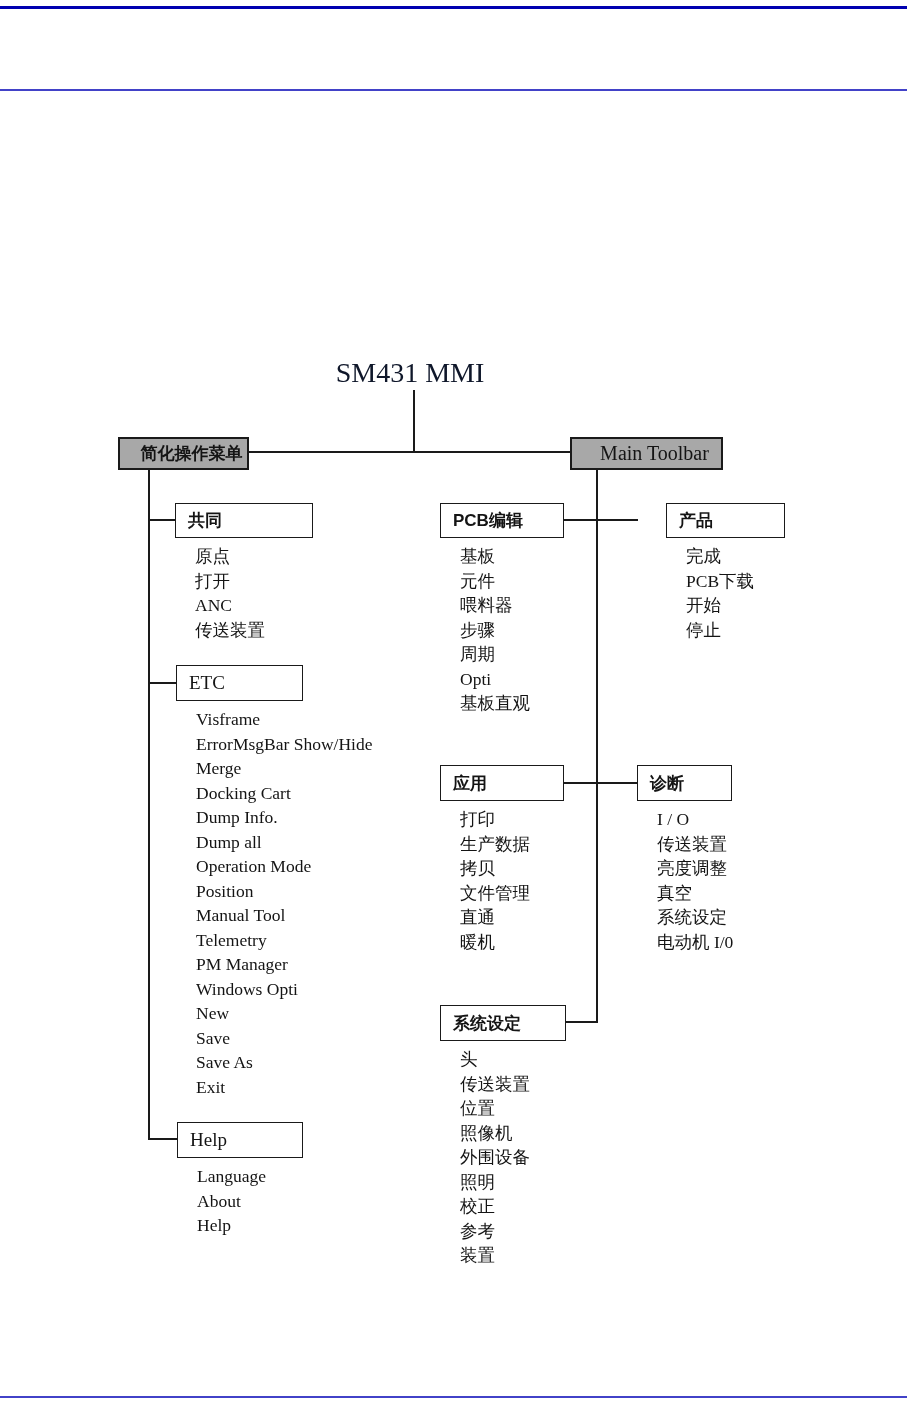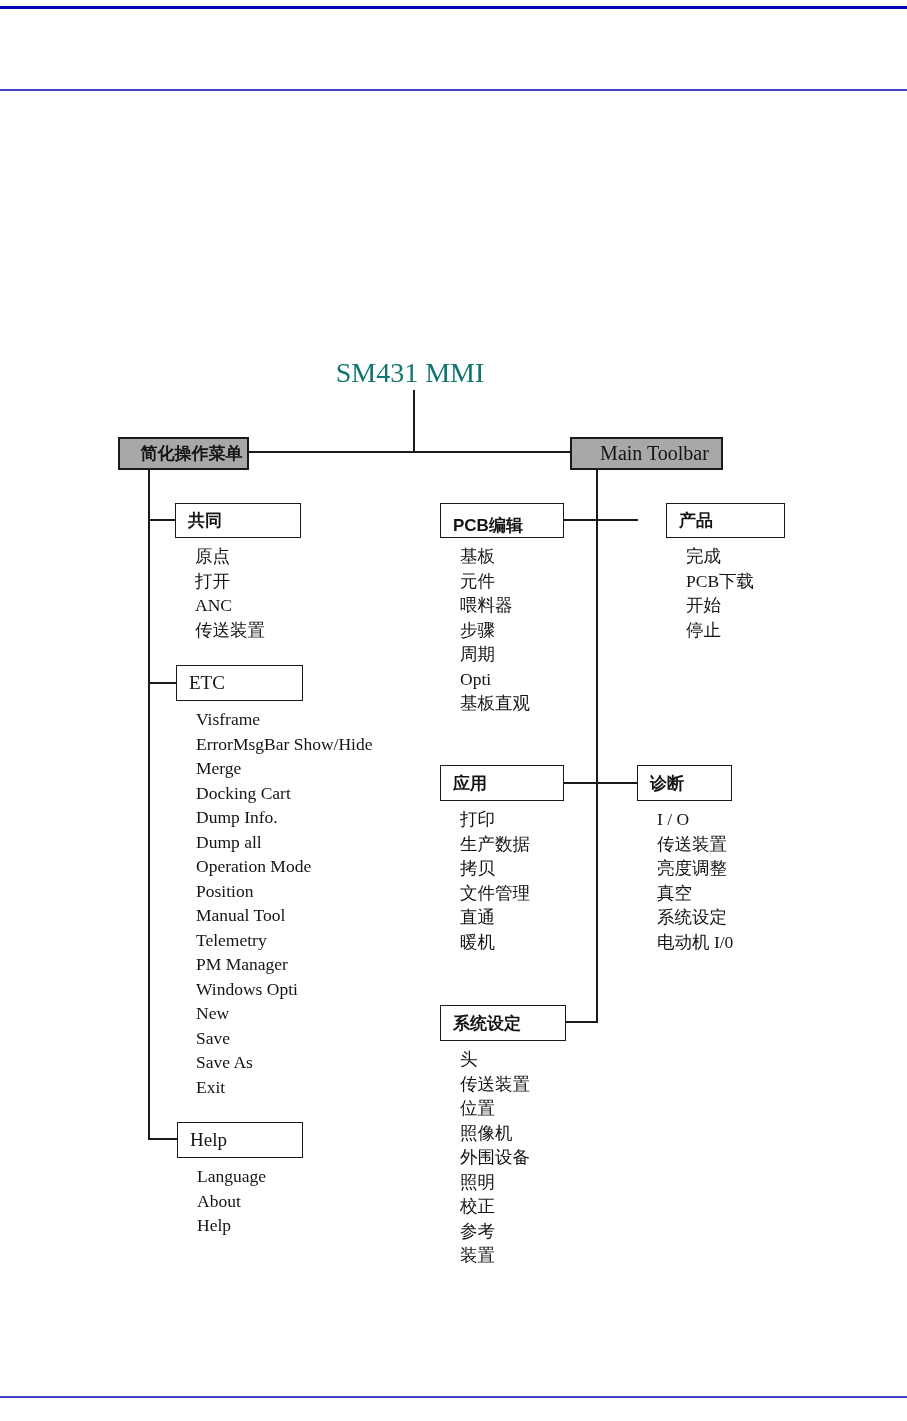--- a/index.html
+++ b/index.html
@@ -11,21 +11,21 @@
   }
   .page { position:relative; width:907px; height:1421px; background:#ffffff; overflow:hidden; }
 
   .rule { position:absolute; left:0; width:907px; }
   .rule-top1   { top:6px;    height:3px; background:var(--rule-primary,#0000b0); }
   .rule-top2   { top:89px;   height:2px; background:var(--rule-secondary,#4242c8); }
   .rule-bottom { top:1396px; height:2px; background:var(--rule-secondary,#4242c8); }
 
   .title {
     position:absolute; left:300px; top:357px; width:220px;
-    text-align:center; font-size:28px; color:#0f766e;
+    text-align:center; font-size:28px; color:#0f172a;
   }
 
   .line { position:absolute; background:var(--line,#1a1a1a); }
 
   .rootbox {
     position:absolute; height:33px;
     background:var(--rootbox-bg,#a8a8a8);
     border:2px solid var(--line,#1a1a1a);
     display:flex; align-items:center; justify-content:center;
     white-space:nowrap;
@@ -68,21 +68,21 @@
   <div class="line" style="left:564px; top:1021px; width:34px; height:2px;"></div>
 
   <div class="rootbox cn" style="left:118px; top:437px; width:131px;">
     <span>简化操作菜单</span>
   </div>
   <div class="rootbox en" style="left:570px; top:437px; width:153px;">
     <span>Main Toolbar</span>
   </div>
 
   <div class="group" style="left:175px; top:503px;">
-    <div class="gbox cn" style="width:126px; height:35px;">
+    <div class="gbox cn" style="width:138px; height:35px;">
       <span>共同</span>
     </div>
     <div class="items">
       <div class="item">原点</div>
       <div class="item">打开</div>
       <div class="item">ANC</div>
       <div class="item">传送装置</div>
     </div>
   </div>
 
@@ -115,21 +115,21 @@
       <span>Help</span>
     </div>
     <div class="items">
       <div class="item">Language</div>
       <div class="item">About</div>
       <div class="item">Help</div>
     </div>
   </div>
 
   <div class="group" style="left:440px; top:503px;">
-    <div class="gbox cn" style="width:124px; height:35px;align-items:flex-end;">
+    <div class="gbox cn" style="width:124px; height:35px;">
       <span>PCB编辑</span>
     </div>
     <div class="items">
       <div class="item">基板</div>
       <div class="item">元件</div>
       <div class="item">喂料器</div>
       <div class="item">步骤</div>
       <div class="item">周期</div>
       <div class="item">Opti</div>
       <div class="item">基板直观</div>

